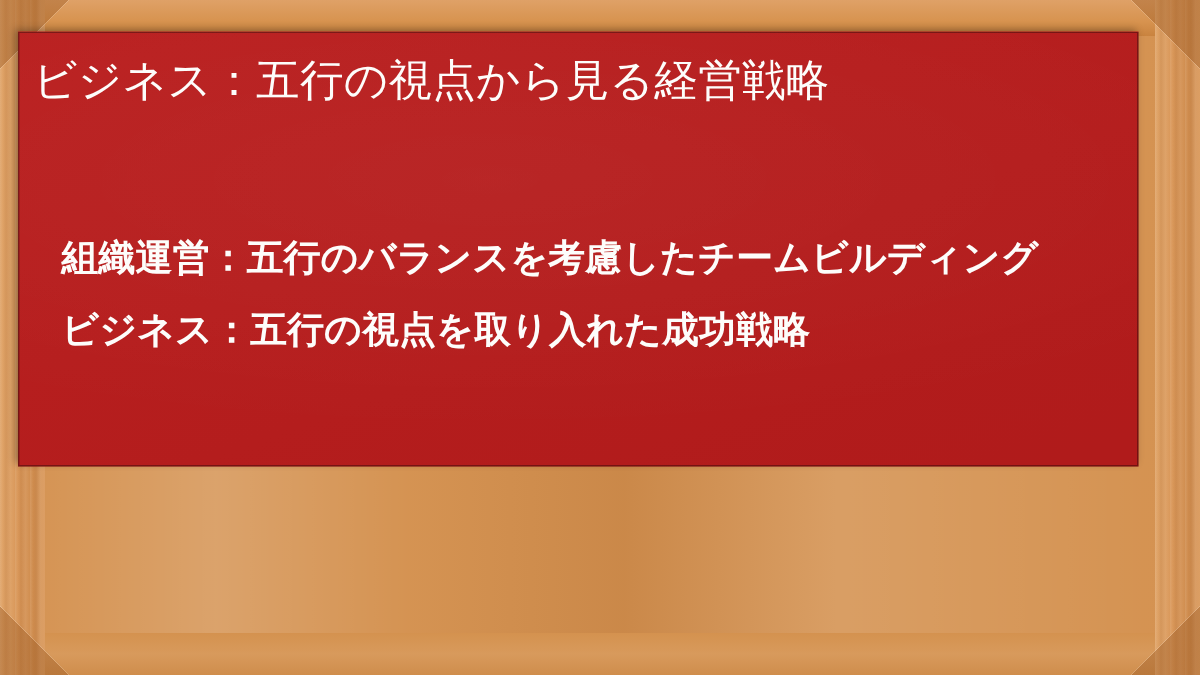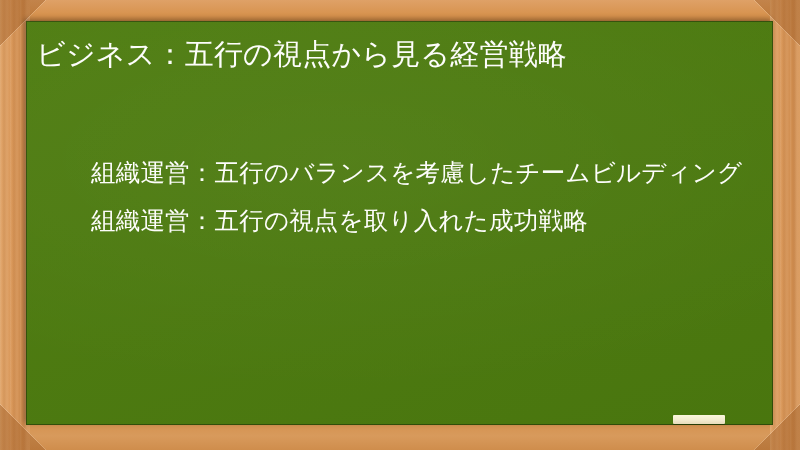--- a/index.html
+++ b/index.html
@@ -71,25 +71,25 @@
     background: linear-gradient(var(--ang), rgba(160,95,40,0.45) 0 49.3%, rgba(255,255,255,0.18) 49.3% 50.7%, rgba(255,255,255,0.00) 50.7% 100%);
   }
   .miter-tl { left: 0;  top: 0;    --ang: 135deg; }
   .miter-tr { right: 0; top: 0;    --ang: 225deg; }
   .miter-bl { left: 0;  bottom: 0; --ang: 45deg;  }
   .miter-br { right: 0; bottom: 0; --ang: 315deg; }
 
   
   .board {
     position: absolute;
-    left: 26px;
+    left: 12px;
     top: 21px;
     width: 747px;
-    height: 404px;
-    background: #4d7c0f;
+    height: 290px;
+    background: #b91c1c;
     box-shadow:
       inset 0 0 0 1px rgba(0,0,0,0.35),
       -2px -2px 5px rgba(0,0,0,0.30);
     overflow: hidden;
   }
   .board-sheen {
     position: absolute;
     inset: 0;
     background:
       radial-gradient(130% 95% at 42% 34%, rgba(255,255,255,0.035) 0%, rgba(255,255,255,0.00) 62%),
@@ -114,23 +114,22 @@
     position: absolute;
     left: 29px;
     top: 133px;
     width: 690px;
   }
   .bullet {
     color: #fdfdfb;
     font-size: 24.5px;
     line-height: 38px;
     letter-spacing: 0.2px;
-    font-weight: 400;
+    font-weight: 700;
     margin-bottom: 10px;
-    margin-left: 36px;
   }
   .bullet:last-child { margin-bottom: 0; }
 
   
   .chalk {
     position: absolute;
     left: 647px;
     top: 394px;
     width: 52px;
     height: 9px;
@@ -155,19 +154,19 @@
     <div class="miter miter-br"></div>
   </div>
 
   <div class="board">
     <div class="board-sheen"></div>
 
     <div class="title">ビジネス：五行の視点から見る経営戦略</div>
 
     <div class="bullets">
       <div class="bullet">組織運営：五行のバランスを考慮したチームビルディング</div>
-      <div class="bullet">組織運営：五行の視点を取り入れた成功戦略</div>
+      <div class="bullet">ビジネス：五行の視点を取り入れた成功戦略</div>
     </div>
 
     <div class="chalk"></div>
   </div>
 
 </div>
 
 </body></html>

